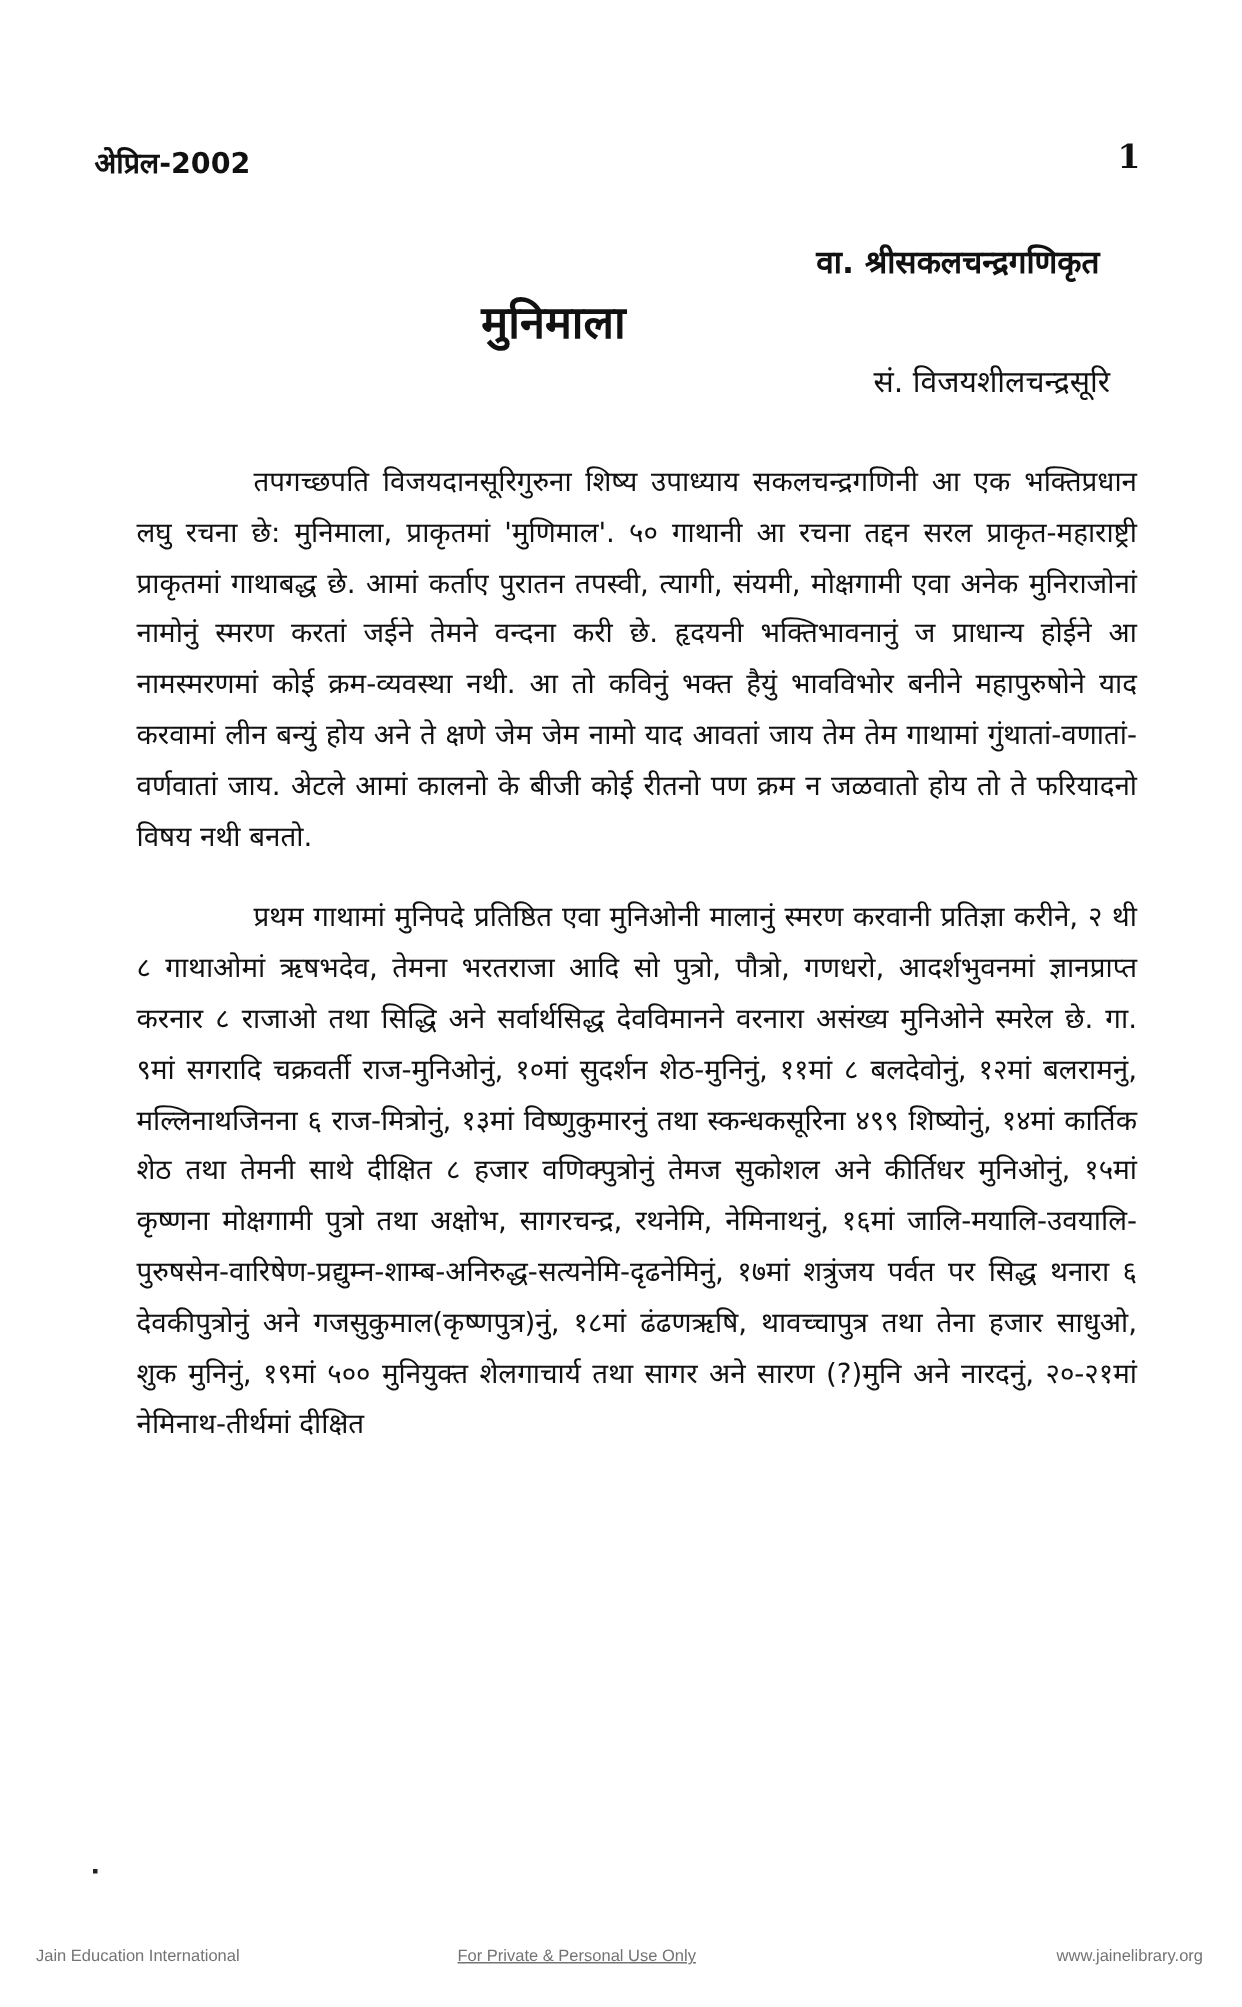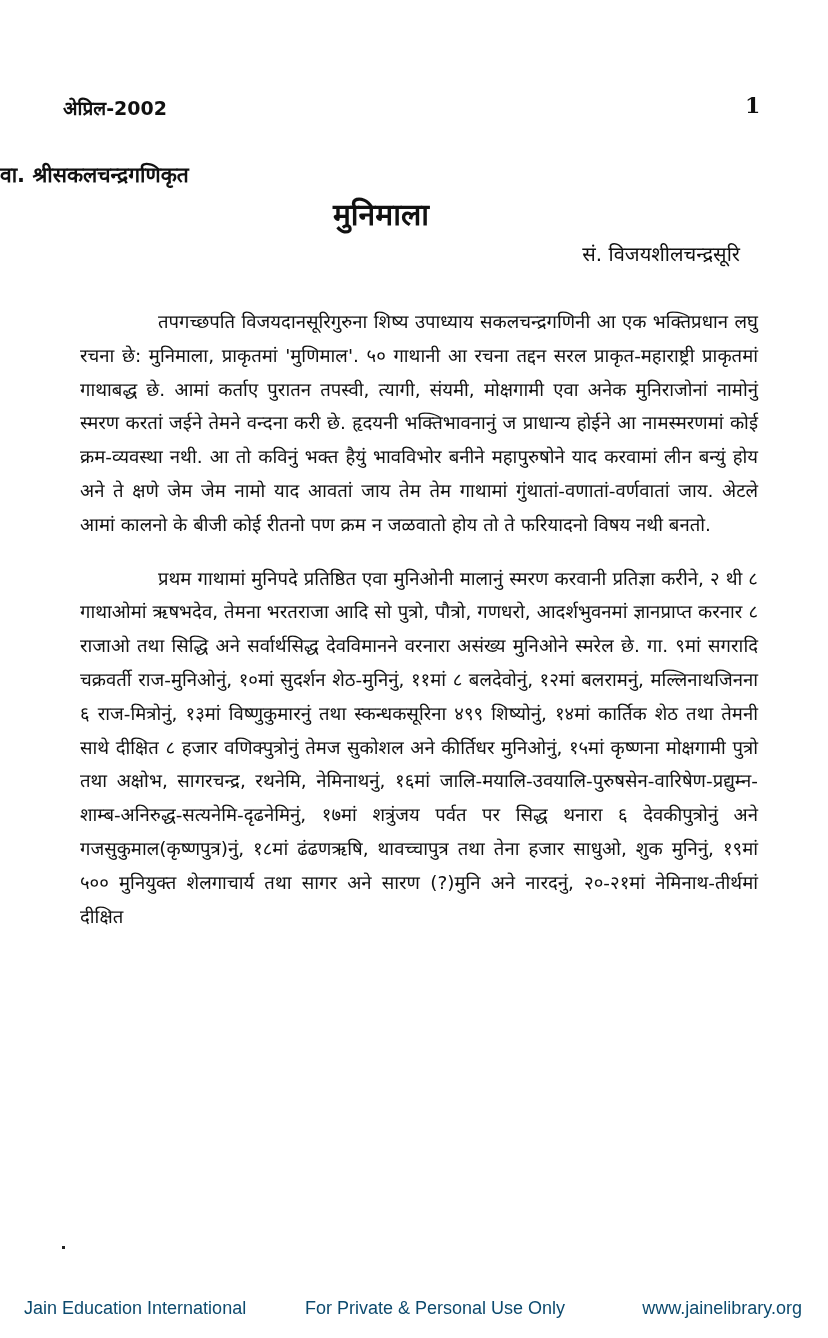--- a/index.html
+++ b/index.html
@@ -2,28 +2,28 @@
 <html><head>
 <meta charset="utf-8">
 <style>
   html, body { margin: 0; padding: 0; background: #ffffff; }
   body {
     width: 828px; height: 1338px; position: relative; overflow: hidden;
     font-family: "DejaVu Sans", sans-serif; color: #111;
   }
   .hdr-left { position: absolute; left: 63px; top: 95px; font-size: 19px; font-weight: bold; }
   .hdr-right { position: absolute; left: 745px; top: 92px; font-size: 22px; font-weight: bold; font-family: "DejaVu Serif", serif; }
-  .byline { position: absolute; left: 0; width: 733px; top: 160px; text-align: left; font-size: 21px; font-weight: bold; }
-  .title { position: absolute; left: 12px; width: 738px; top: 193px; text-align: center; font-size: 30px; font-weight: bold; }
+  .byline { position: absolute; left: 0; width: 733px; top: 160px; text-align: right; font-size: 21px; font-weight: bold; }
+  .title { position: absolute; left: 0; width: 738px; top: 193px; text-align: center; font-size: 30px; font-weight: bold; }
   .editor { position: absolute; right: 88px; top: 240px; font-size: 20px; }
   .body { position: absolute; left: 80px; width: 678px; top: 305px; font-size: 18.5px; line-height: 33.8px; text-align: justify; }
-  .body p { margin: 0 0 20px 0; text-indent: 78px; }
+  .body p { margin: 0 0 20px 11px; text-indent: 78px; }
   .dot { position: absolute; left: 62px; top: 1246px; width: 3px; height: 3px; background: #222; }
-  .footer { position: absolute; top: 1298px; font-family: "Liberation Sans", sans-serif; font-size: 18px; color: #0c4a6e; }
-  .f1 { left: 24px; } .f2 { left: 305px; } .f3 { right: 26px; }
+  .footer { position: absolute; top: 1298px; font-family: "Liberation Sans", sans-serif; font-size: 11px; color: #737373; }
+  .f1 { left: 24px; } .f2 { left: 305px; text-decoration: underline; } .f3 { right: 26px; }
 </style>
 </head>
 <body>
 
 <div class="hdr-left">अेप्रिल-2002</div>
 <div class="hdr-right">1</div>
 
 <div class="byline">वा. श्रीसकलचन्द्रगणिकृत</div>
 <h1 class="title" style="margin:0">मुनिमाला</h1>
 <div class="editor">सं. विजयशीलचन्द्रसूरि</div>

